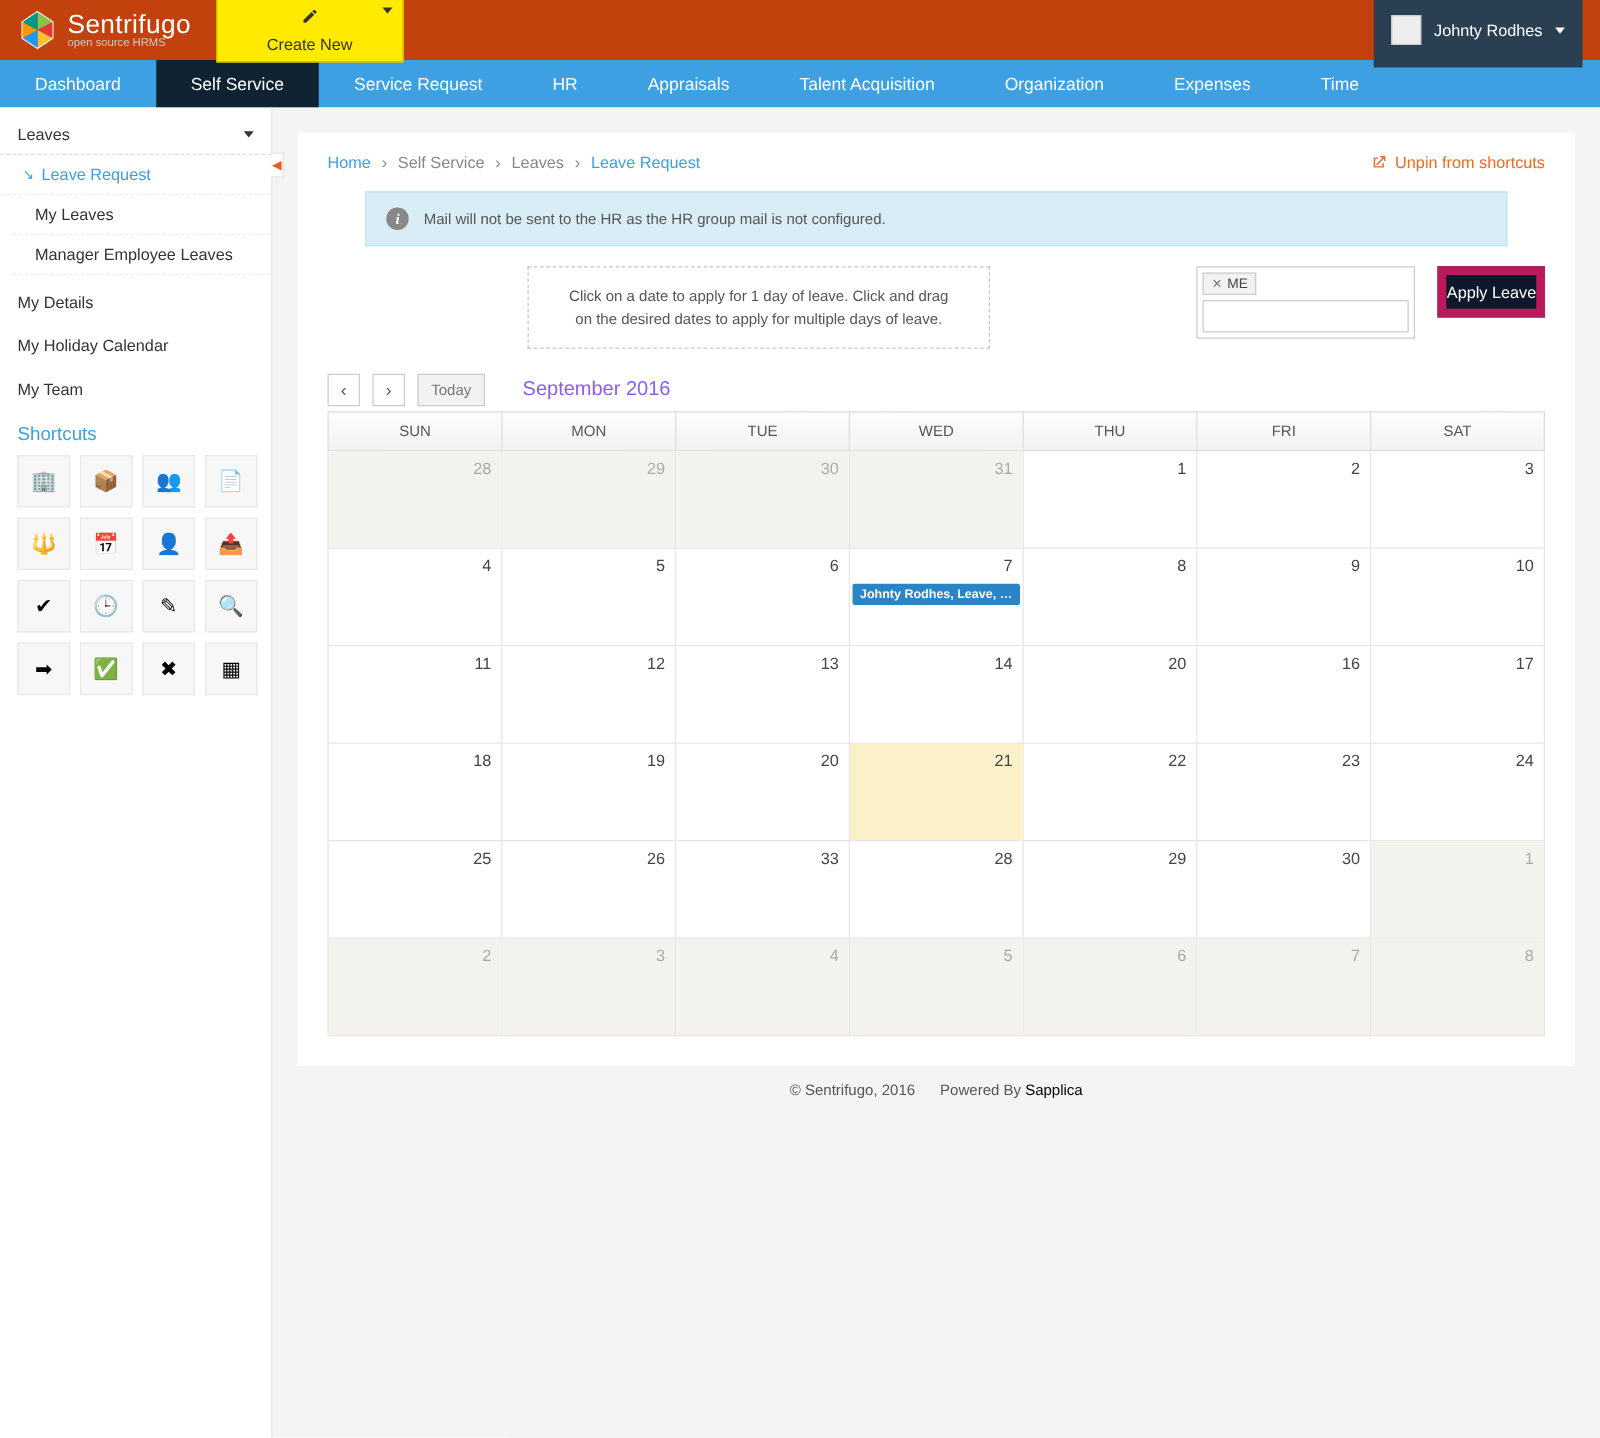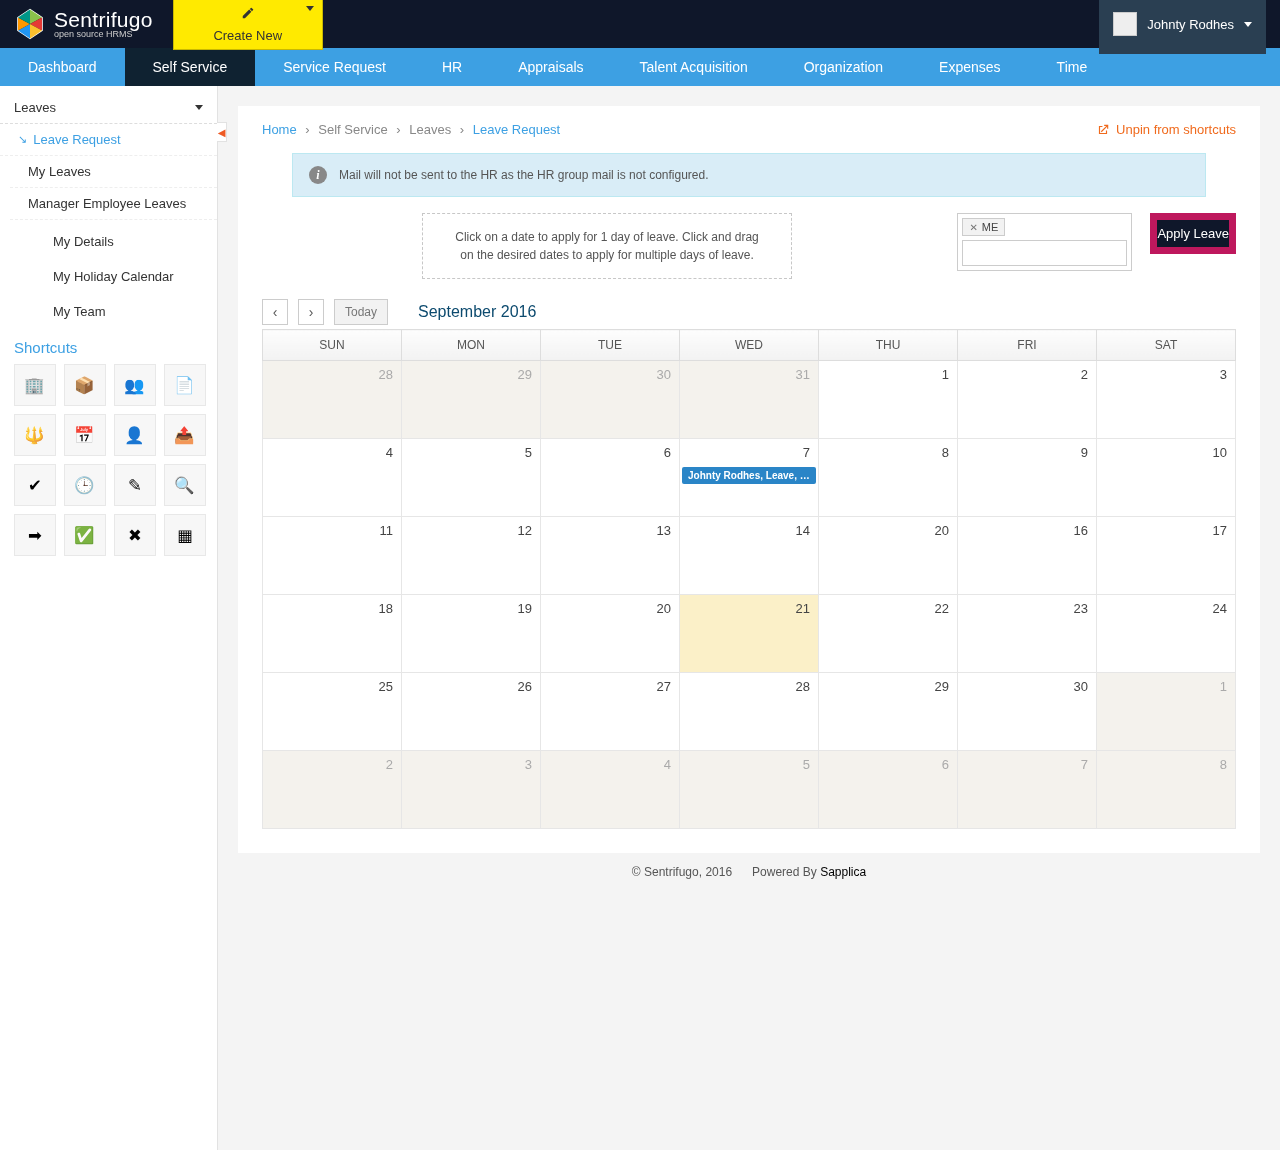--- a/index.html
+++ b/index.html
@@ -1,19 +1,19 @@
 <!DOCTYPE html>
 <html><head>
 <meta charset="utf-8">
 <style>
 * { box-sizing: border-box; margin: 0; padding: 0; }
 body { font-family: Arial, Helvetica, sans-serif; font-size: 13px; color: #333; background: #fff; }
 
 
-.topbar { background: #0f172a; height: 48px; display: flex; align-items: center; padding: 0 14px; justify-content: space-between; }
+.topbar { background: #c2410c; height: 48px; display: flex; align-items: center; padding: 0 14px; justify-content: space-between; }
 .topbar-left { display: flex; align-items: center; gap: 20px; }
 .logo { display: flex; align-items: center; gap: 8px; color: #fff; }
 .logo-text { display: flex; flex-direction: column; line-height: 1; }
 .logo-text .brand { font-size: 21px; font-weight: 400; letter-spacing: 0.3px; }
 .logo-text .sub { font-size: 9px; color: #ccc; }
 .create-new { background: #ffea00; border: 1px solid #c9b900; color: #333; padding: 6px 12px; display: flex; align-items: center; gap: 8px; cursor: pointer; font-size: 13px; position: relative; width: 150px; justify-content: flex-start; flex-direction: column; }
 .create-new .chev { position: absolute; right: 8px; }
 .topbar-right { display: flex; align-items: center; gap: 10px; background: #2a3f52; height: 60px; padding: 0 14px; color: #fff; cursor: pointer; }
 .avatar { width: 24px; height: 24px; background: #eee; border: 1px solid #ccc; }
 .user-name { font-size: 13px; }
@@ -25,21 +25,21 @@
 
 
 .layout { display: flex; min-height: calc(100vh - 86px); }
 .sidebar { width: 218px; background: #fff; border-right: 1px solid #e2e2e2; padding-top: 6px; position: relative; }
 .sidebar-collapse-handle { position: absolute; right: -10px; top: 36px; width: 10px; height: 20px; background: #fff; border: 1px solid #e2e2e2; border-left: none; display: flex; align-items: center; justify-content: center; color: #ee5a24; font-size: 10px; cursor: pointer; }
 .side-section { padding: 8px 14px; font-size: 13px; color: #333; cursor: pointer; display: flex; justify-content: space-between; align-items: center; }
 .side-subhead { border-bottom: 1px dashed #ddd; }
 .side-item { padding: 8px 14px 8px 18px; color: #333; cursor: pointer; border-bottom: 1px dashed #eee; display: flex; align-items: center; gap: 6px; }
 .side-item.current { color: #3da0e3; }
 .side-item .arrow-icon { font-size: 11px; color: #3da0e3; }
-.side-plain { padding: 8px 14px; color: #333; cursor: pointer; margin-left: 39px; }
+.side-plain { padding: 8px 14px; color: #333; cursor: pointer; }
 .side-plain + .side-plain { margin-top: 4px; }
 .side-margin { margin-left: 10px; }
 .shortcuts-label { padding: 12px 14px 8px; color: #3da0e3; font-size: 15px; }
 .shortcuts-grid { display: grid; grid-template-columns: repeat(4, 42px); gap: 8px; padding: 0 14px 20px; }
 .shortcut { width: 42px; height: 42px; border: 1px solid #e8e8e8; background: #f7f7f7; display: flex; align-items: center; justify-content: center; cursor: pointer; font-size: 20px; }
 
 .content { flex: 1; background: #f4f4f4; padding: 20px; }
 .panel { background: #fff; padding: 16px 24px 24px; }
 .panel-head { display: flex; justify-content: space-between; align-items: center; margin-bottom: 16px; }
 .breadcrumb { font-size: 13px; color: #888; }
@@ -57,21 +57,21 @@
 .tagbox { border: 1px solid #ccc; width: 175px; padding: 4px; background: #fff; }
 .tag { display: inline-flex; align-items: center; gap: 4px; border: 1px solid #ccc; background: #f2f2f2; padding: 2px 6px; font-size: 11px; color: #444; }
 .tag .x { color: #777; cursor: pointer; font-size: 10px; }
 .searchbox { border: 1px solid #ccc; margin-top: 4px; height: 26px; display: flex; align-items: center; padding: 0 6px; }
 .searchbox input { border: none; outline: none; flex: 1; font-size: 12px; }
 .apply-leave-btn { background: #0f172a; color: #fff; border: 7px solid #be185d; padding: 6px 0; cursor: pointer; font-size: 13px; }
 
 .cal-nav { display: flex; align-items: center; gap: 10px; margin-bottom: 4px; }
 .cal-nav button { background: #fff; border: 1px solid #ccc; width: 26px; height: 26px; cursor: pointer; color: #555; font-size: 14px; display: flex; align-items: center; justify-content: center; }
 .cal-nav .today-btn { width: auto; padding: 0 10px; background: #f2f2f2; color: #777; border: 1px solid #ccc; font-size: 12px; height: 26px; }
-.cal-title { font-size: 16px; color: #0c4a6e; margin-left: 20px; }
+.cal-title { font-size: 16px; color: #8b5cf6; margin-left: 20px; }
 
 .calendar { width: 100%; border-collapse: collapse; table-layout: fixed; border: 1px solid #ddd; }
 .calendar th { background: linear-gradient(#fdfdfd,#f2f2f2); border: 1px solid #ddd; padding: 8px 0; font-size: 12px; color: #555; font-weight: normal; text-align: center; }
 .calendar td { border: 1px solid #e6e6e6; height: 78px; vertical-align: top; position: relative; }
 .calendar td .daynum { position: absolute; top: 6px; right: 8px; font-size: 13px; color: #444; }
 .calendar td.other { background: #f4f2ed; }
 .calendar td.other .daynum { color: #aaa; }
 .calendar td.highlight { background: #fbf0c8; }
 .event { position: absolute; top: 28px; left: 2px; right: 2px; background: #2a85c7; color: #fff; font-size: 10px; padding: 3px 6px; border-radius: 2px; overflow: hidden; text-overflow: ellipsis; white-space: nowrap; font-weight: bold; }
 
@@ -405,21 +405,21 @@
               </td>
             </tr>
             <tr>
               <td class="">
                 <span class="daynum">25</span>
               </td>
               <td class="">
                 <span class="daynum">26</span>
               </td>
               <td class="">
-                <span class="daynum">27</span>
+                <span class="daynum">33</span>
               </td>
               <td class="">
                 <span class="daynum">28</span>
               </td>
               <td class="">
                 <span class="daynum">29</span>
               </td>
               <td class="">
                 <span class="daynum">30</span>
               </td>

